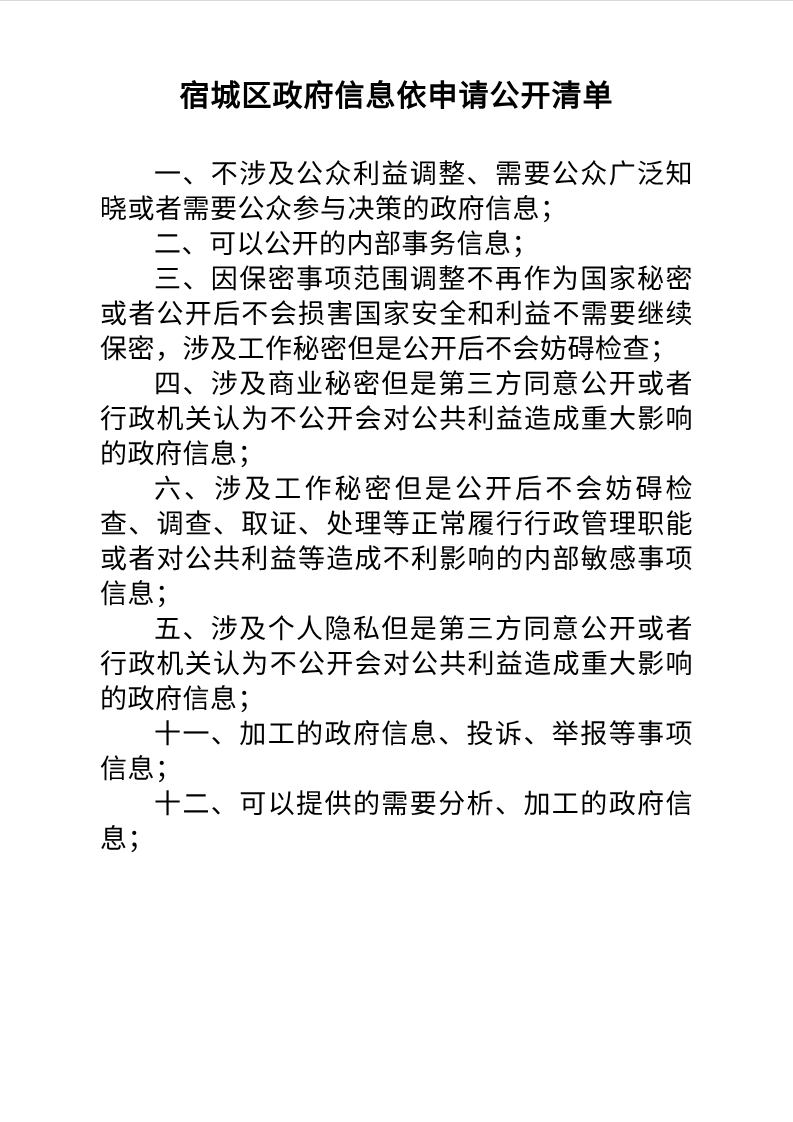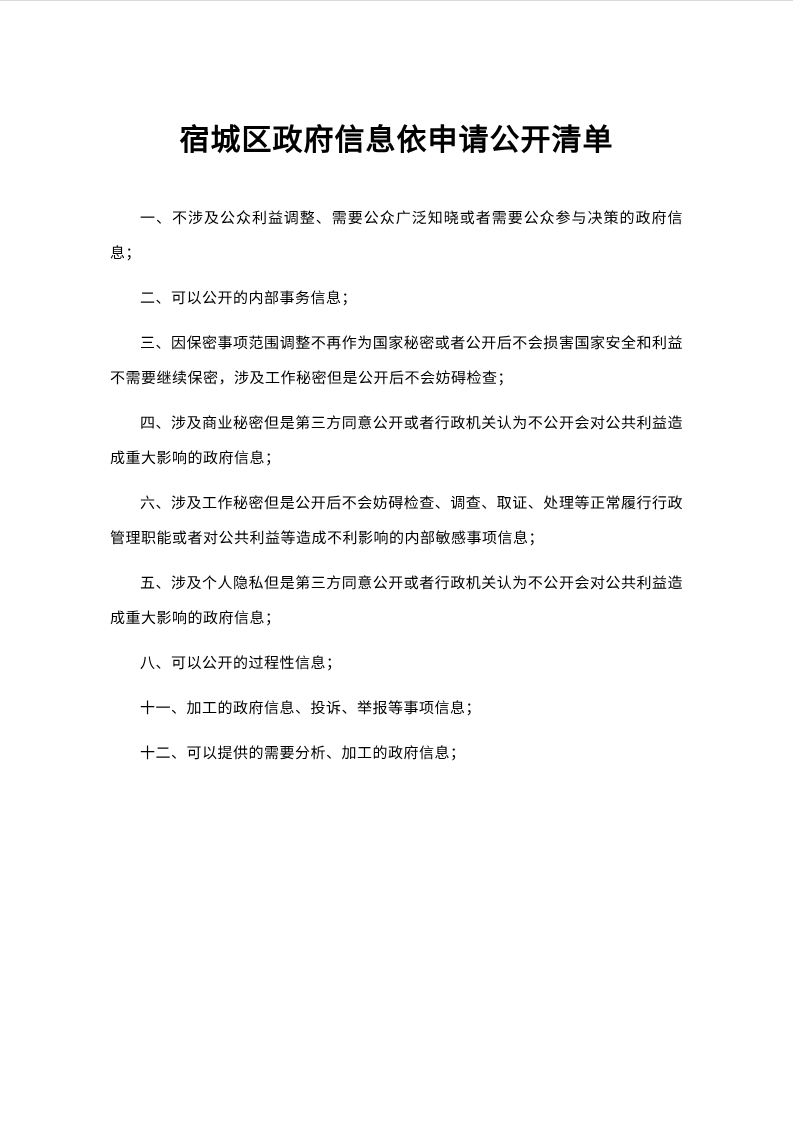--- a/index.html
+++ b/index.html
@@ -20,52 +20,51 @@
     overflow: hidden;
   }
   .content {
     position: absolute;
     left: 100px;
     top: 0;
     width: 593px;
   }
   .doc-title {
     margin: 0;
-    padding-top: 120px;
+    padding-top: 76px;
     font-size: 30px;
     line-height: 38px;
     font-weight: 700;
     text-align: center;
     letter-spacing: 1px;
     white-space: nowrap;
   }
   .doc-body {
     margin-top: 42px;
   }
   .doc-body p {
-    margin: 10px;
-    font-size: 15px;
+    margin: 0;
+    font-size: 27px;
     line-height: 35px;
     text-align: justify;
     text-justify: inter-ideograph;
     text-indent: 2em;
     letter-spacing: 0.5px;
   }
 </style>
 </head>
 <body>
 
 <div class="page">
   <div class="content">
     <h1 class="doc-title">宿城区政府信息依申请公开清单</h1>
     <div class="doc-body">
       <p>一、不涉及公众利益调整、需要公众广泛知晓或者需要公众参与决策的政府信息；</p>
       <p>二、可以公开的内部事务信息；</p>
       <p>三、因保密事项范围调整不再作为国家秘密或者公开后不会损害国家安全和利益不需要继续保密，涉及工作秘密但是公开后不会妨碍检查；</p>
       <p>四、涉及商业秘密但是第三方同意公开或者行政机关认为不公开会对公共利益造成重大影响的政府信息；</p>
       <p>六、涉及工作秘密但是公开后不会妨碍检查、调查、取证、处理等正常履行行政管理职能或者对公共利益等造成不利影响的内部敏感事项信息；</p>
       <p>五、涉及个人隐私但是第三方同意公开或者行政机关认为不公开会对公共利益造成重大影响的政府信息；</p>
-      <p>八、可以公开的过程性信息；</p>
       <p>十一、加工的政府信息、投诉、举报等事项信息；</p>
       <p>十二、可以提供的需要分析、加工的政府信息；</p>
     </div>
   </div>
 </div>
 
 </body></html>

